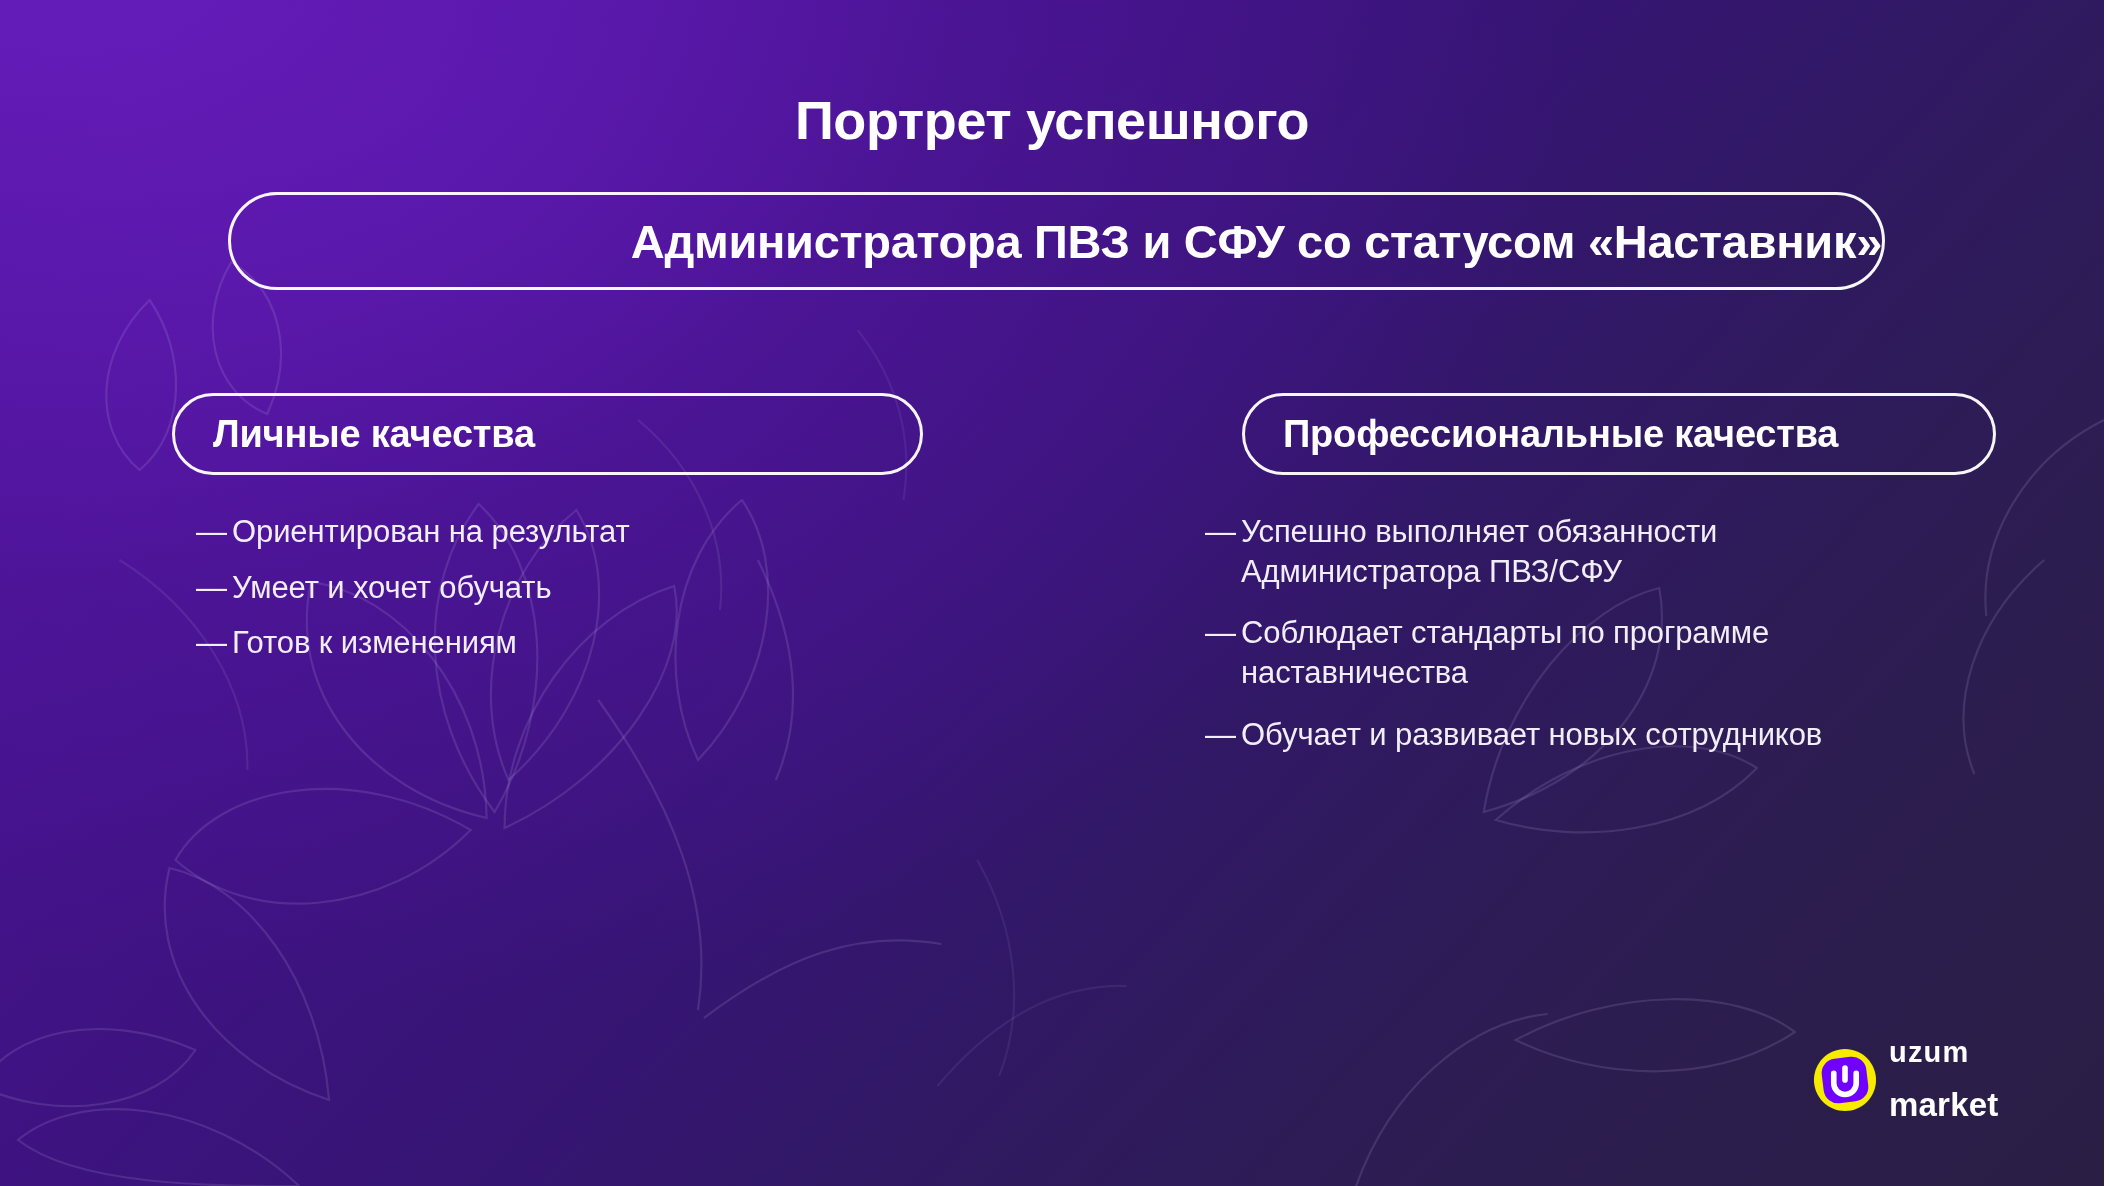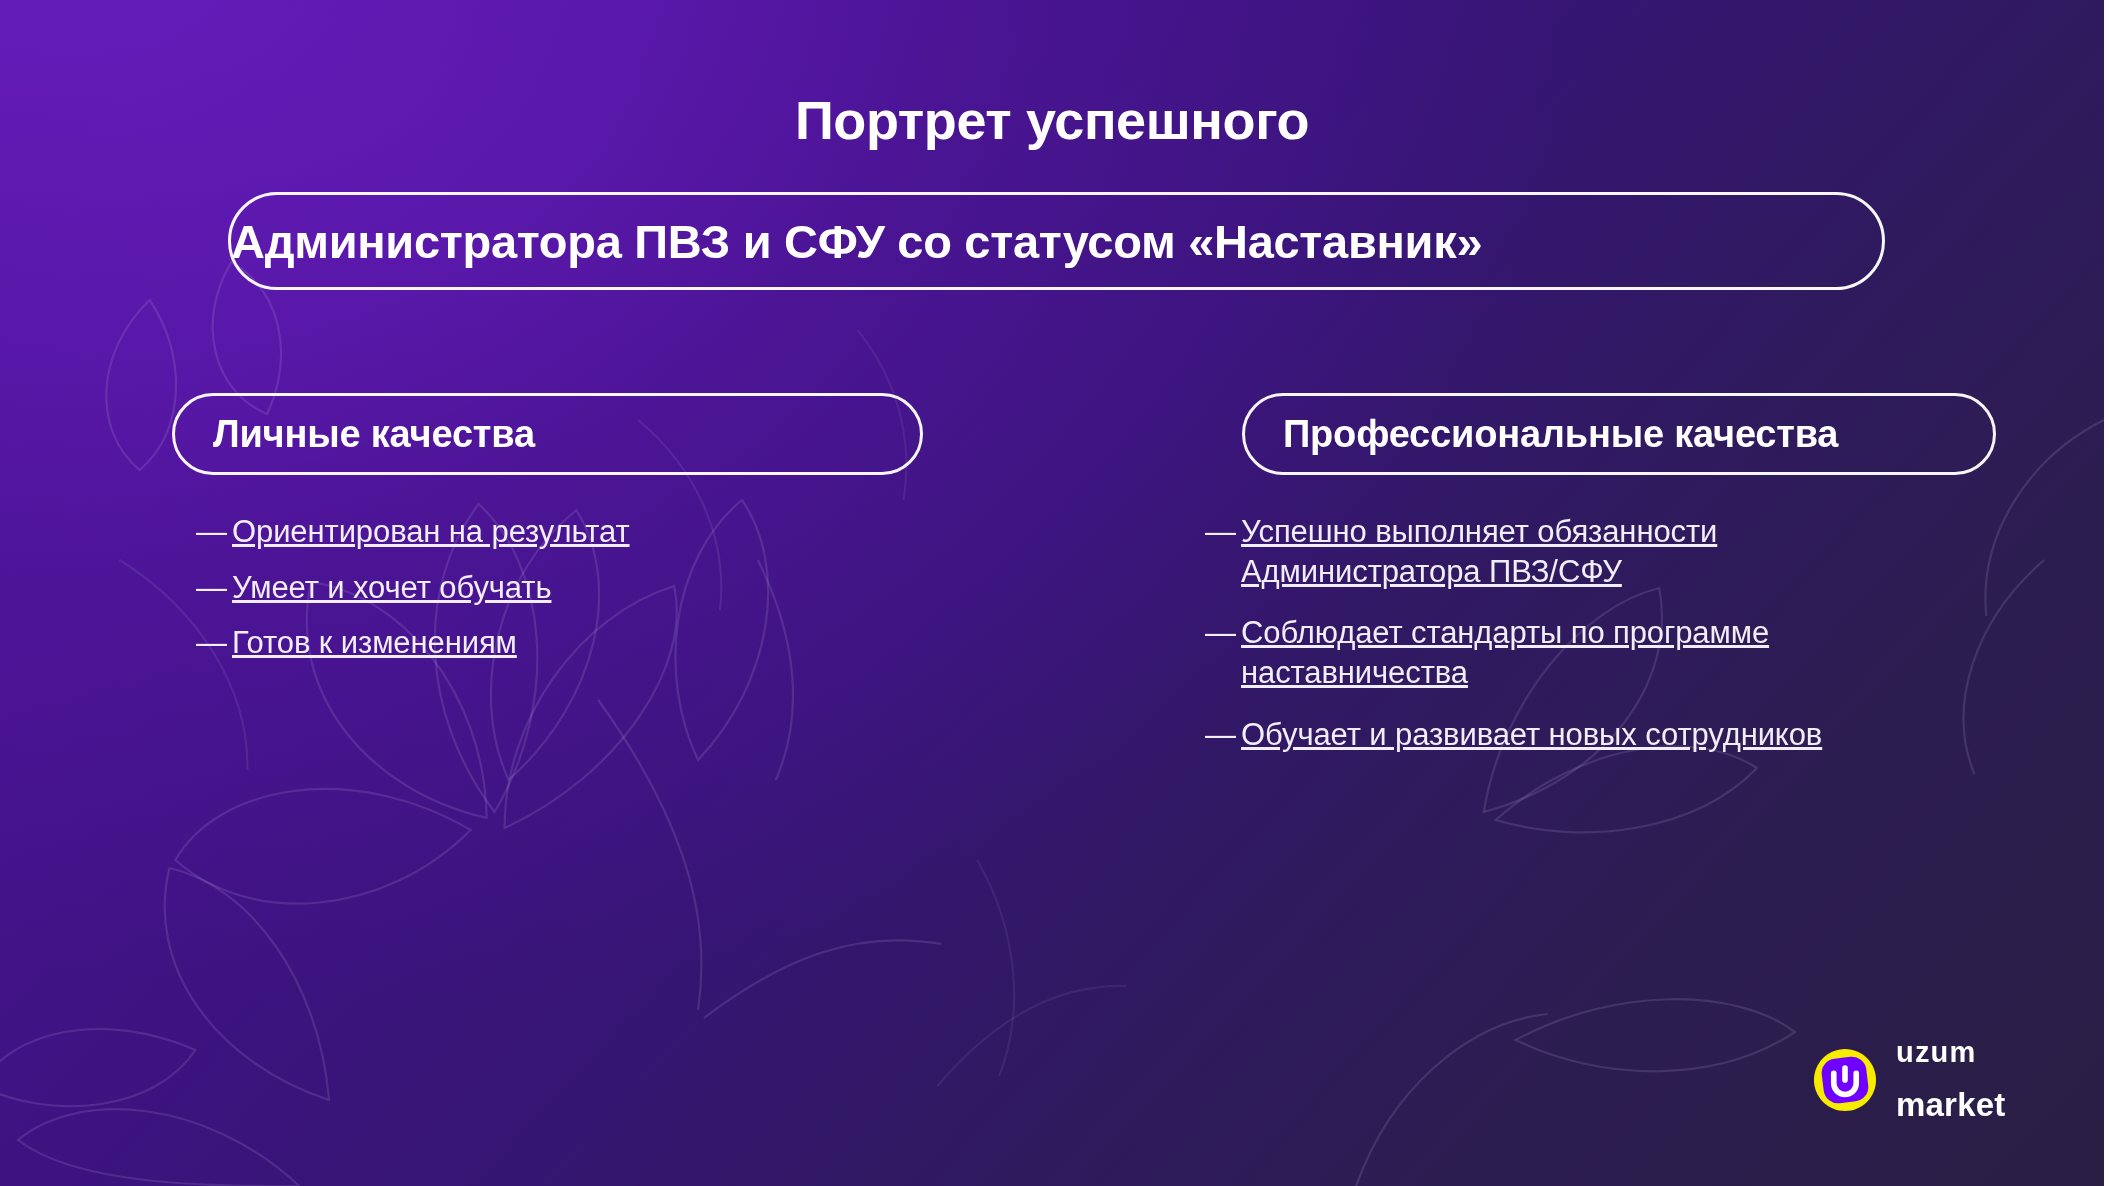--- a/index.html
+++ b/index.html
@@ -48,21 +48,21 @@
     border:3px solid rgba(255,255,255,0.96);
     border-radius:999px;
     color:#ffffff;
   }
 
   .pill-subtitle {
     left:228px;
     top:192px;
     width:1657px;
     height:98px;
-    justify-content:flex-start;
+    justify-content:flex-end;
     font-size:47px;
     font-weight:bold;
     letter-spacing:-0.3px;
     white-space:nowrap;
   }
 
   .pill-col {
     height:82px;
     padding:0 38px;
     font-size:38px;
@@ -89,30 +89,30 @@
   }
   .col-left  .bullet { margin-bottom:16px; }
   .col-right .bullet { margin-bottom:22px; }
   .bullet:last-child { margin-bottom:0; }
 
   .bullet .dash {
     flex:0 0 auto;
     width:36px;
     color:#f2eef9;
   }
-  .bullet .btext { flex:1 1 auto;text-decoration:underline; }
+  .bullet .btext { flex:1 1 auto; }
 
   
   .logo {
     position:absolute;
     left:1812px;
     top:1038px;
     display:flex;
     align-items:center;
-    gap:18px;
+    gap:11px;
   }
   .logo-mark { width:66px; height:66px; flex:0 0 auto; }
   .logo-word {
     display:flex;
     flex-direction:column;
     justify-content:center;
     color:#ffffff;
     line-height:1.0;
   }
   .logo-word .w1 {

